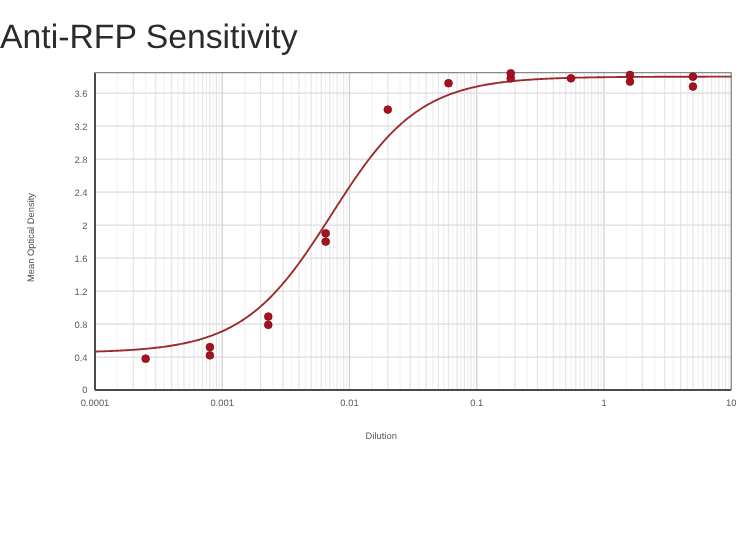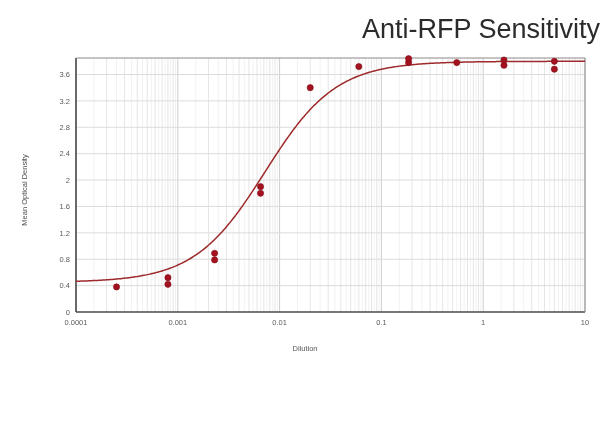--- a/index.html
+++ b/index.html
@@ -19,21 +19,21 @@
     left: 0; top: 0;
     width: 600px;
     height: 447px;
     background: #ffffff;
   }
   #chart-title {
     position: absolute;
     left: 0;
     top: 14px;
     width: 600px;
-    text-align: right;
+    text-align: left;
     font-size: 27px;
     font-weight: 400;
     color: #2b2b2b;
     letter-spacing: 0px;
     font-family: "Liberation Sans", sans-serif;
   }
   #plot-svg {
     position: absolute;
     left: 0;
     top: 0;

